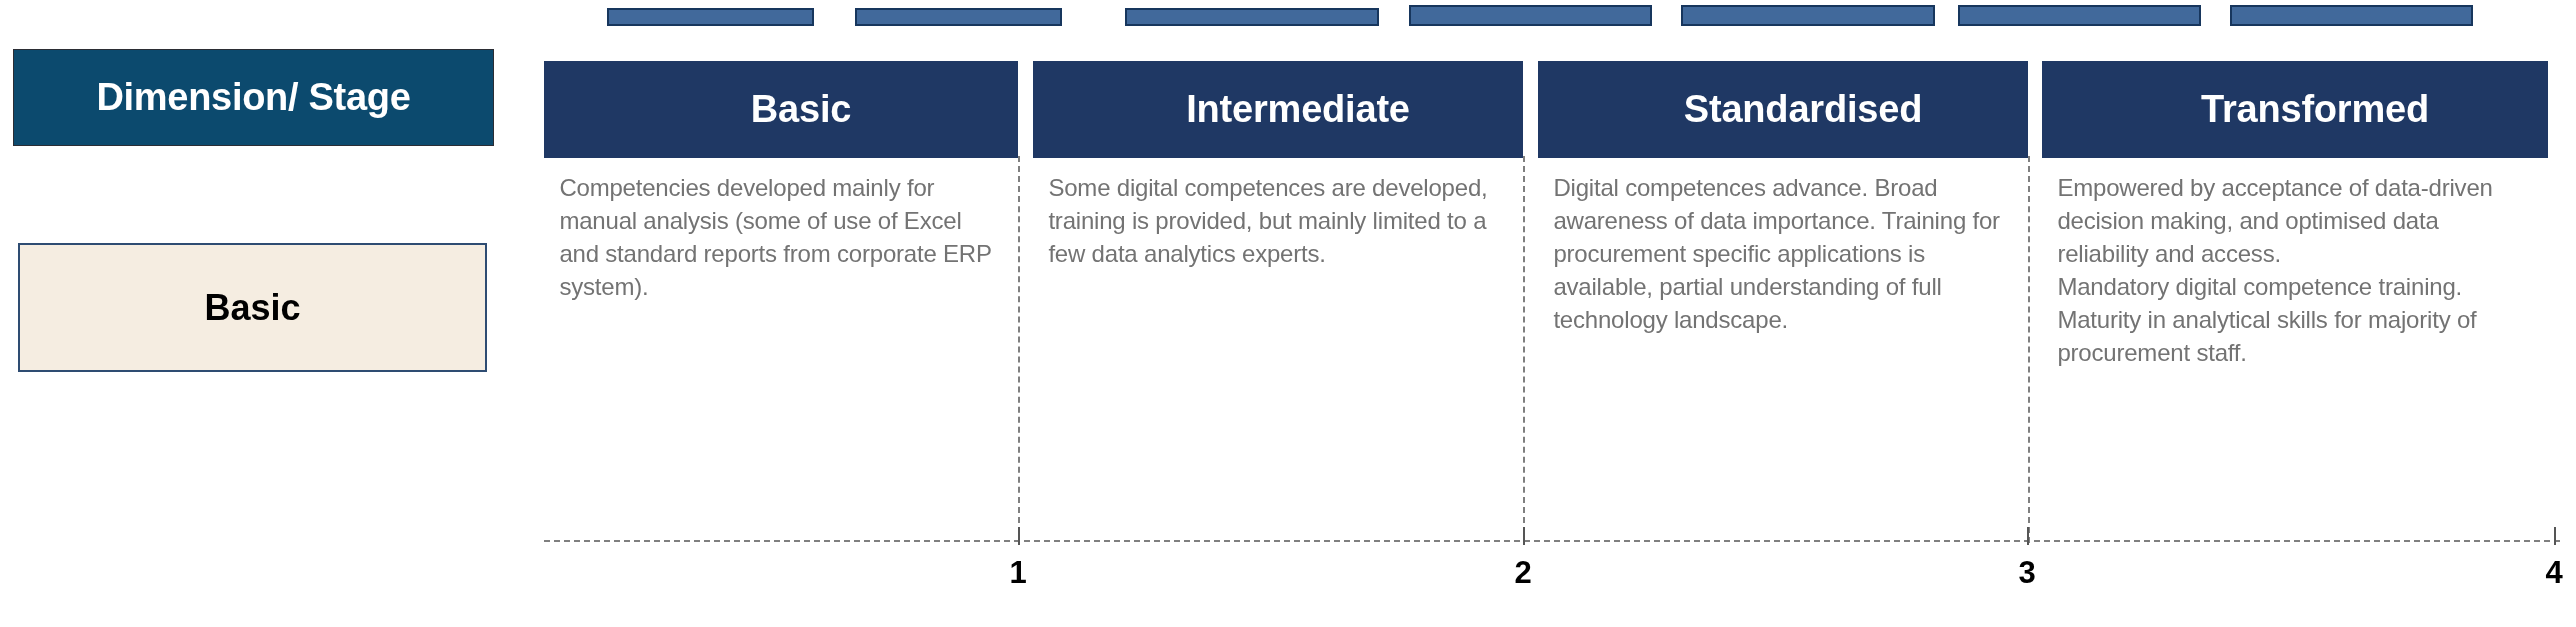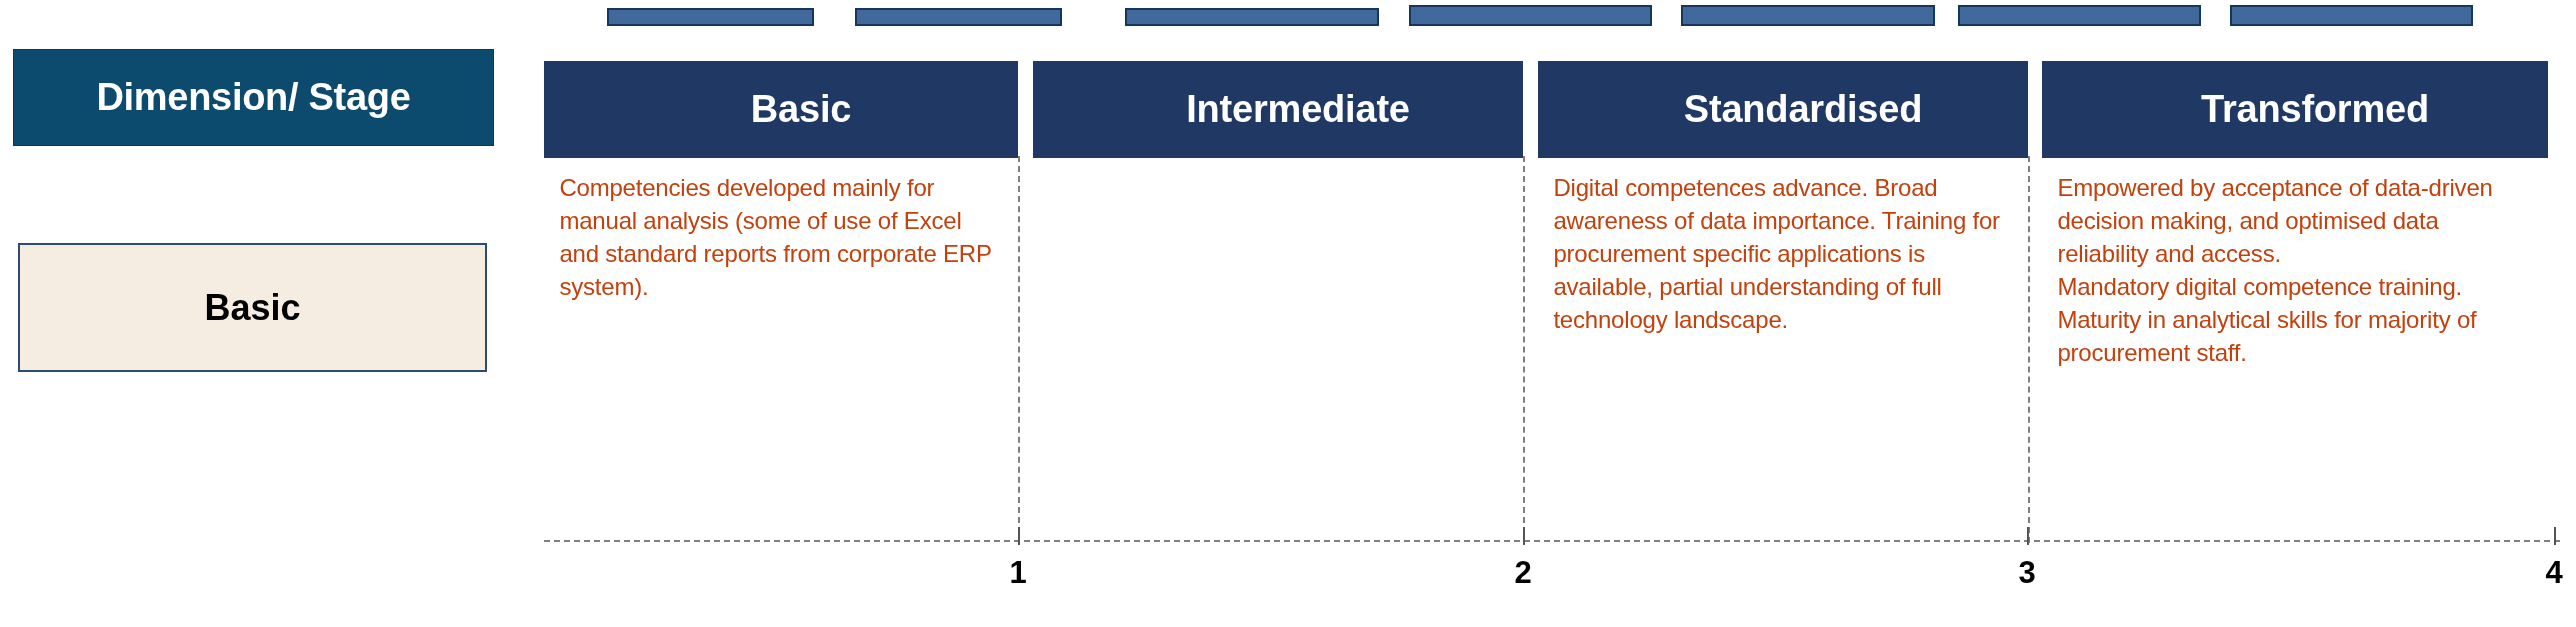--- a/index.html
+++ b/index.html
@@ -106,21 +106,21 @@
 
   .stage-body {
     position: absolute;
     left: 0; right: 0;
     top: 107px;
     bottom: 0;
     padding: 15.4px 22.7px 0 15.4px;
     box-sizing: border-box;
   }
   .stage-body .txt {
-    color: #c2410c;
+    color: #737373;
     font-size: 24px;
     line-height: 33px;
     white-space: pre-line;
     letter-spacing: -0.2px;
   }
 
   
   .vdash {
     position: absolute;
     top: 107px;
@@ -179,20 +179,21 @@
     <div class="stage-col" style="left: 0px; width: 474px;">
       <div class="stage-head" style="background: rgb(31, 56, 100);">
         <span class="txt">Basic</span>
       </div>
       <div class="stage-body"><span class="txt">Competencies developed mainly for manual analysis (some of use of Excel and standard reports from corporate ERP system).</span></div>
     </div>
     <div class="stage-col" style="left: 489px; width: 490px;">
       <div class="stage-head" style="background: rgb(31, 56, 100);">
         <span class="txt">Intermediate</span>
       </div>
+      <div class="stage-body"><span class="txt">Some digital competences are developed, training is provided, but mainly limited to a few data analytics experts.</span></div>
     </div>
     <div class="stage-col" style="left: 1498px; width: 506px;">
       <div class="stage-head" style="background: rgb(31, 56, 100);">
         <span class="txt">Transformed</span>
       </div>
       <div class="stage-body"><span class="txt">Empowered by acceptance of data-driven decision making, and optimised data reliability and access.
 Mandatory digital competence training.
 Maturity in analytical skills for majority of procurement staff.</span></div>
     </div>
     <div class="stage-col" style="left: 994px; width: 490px;">

